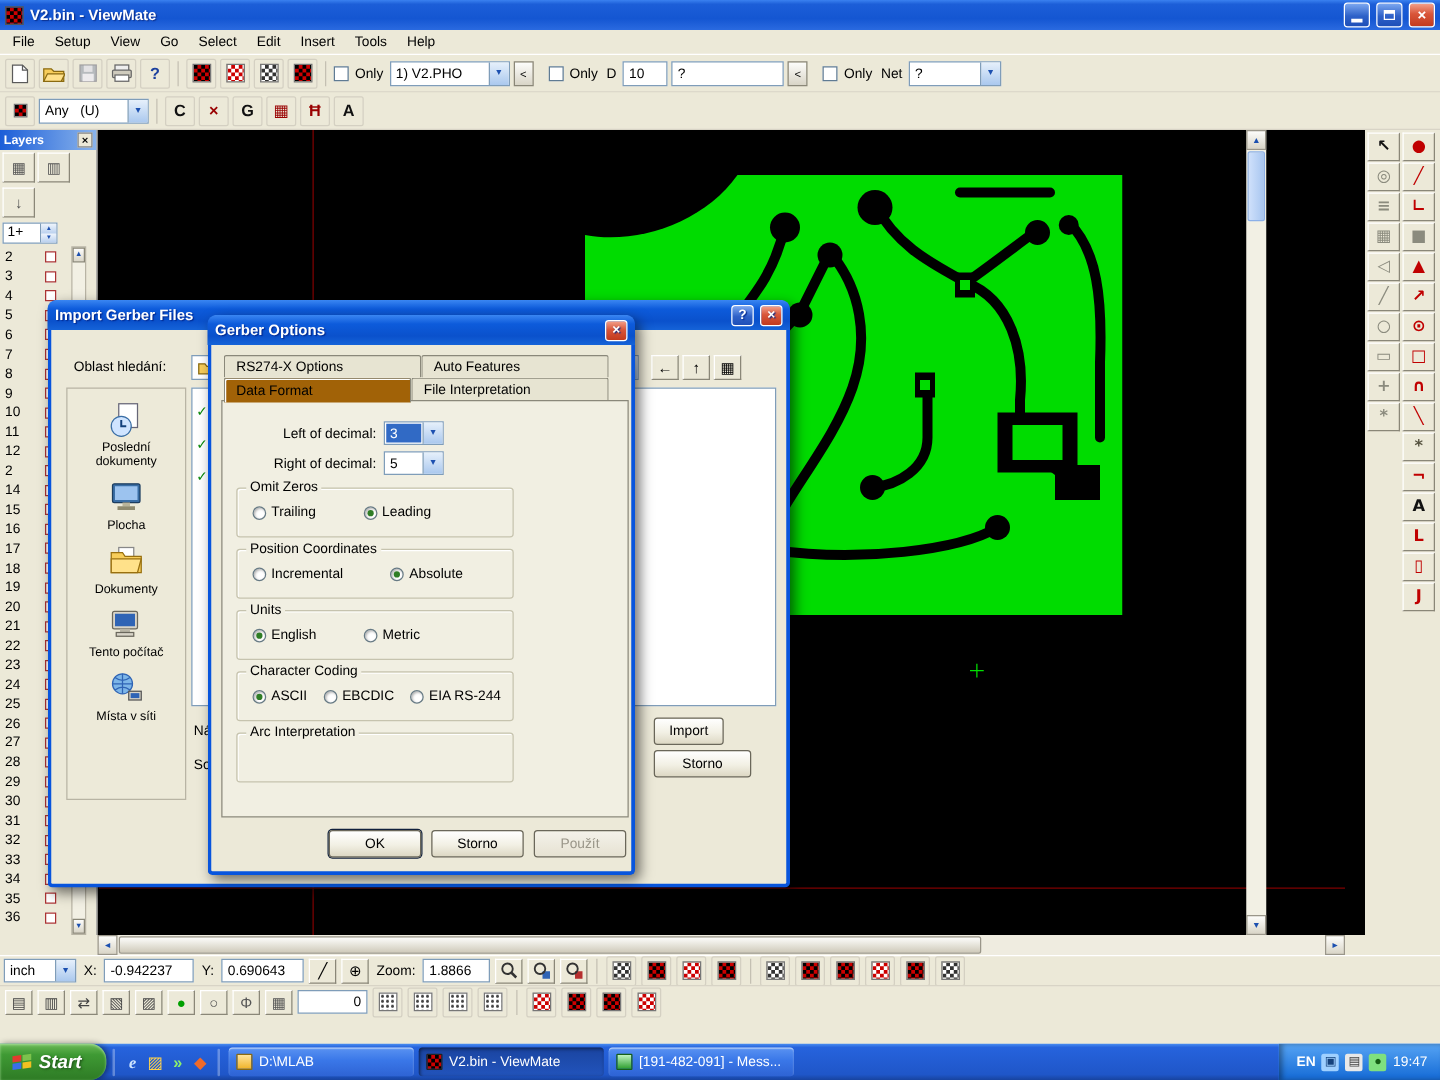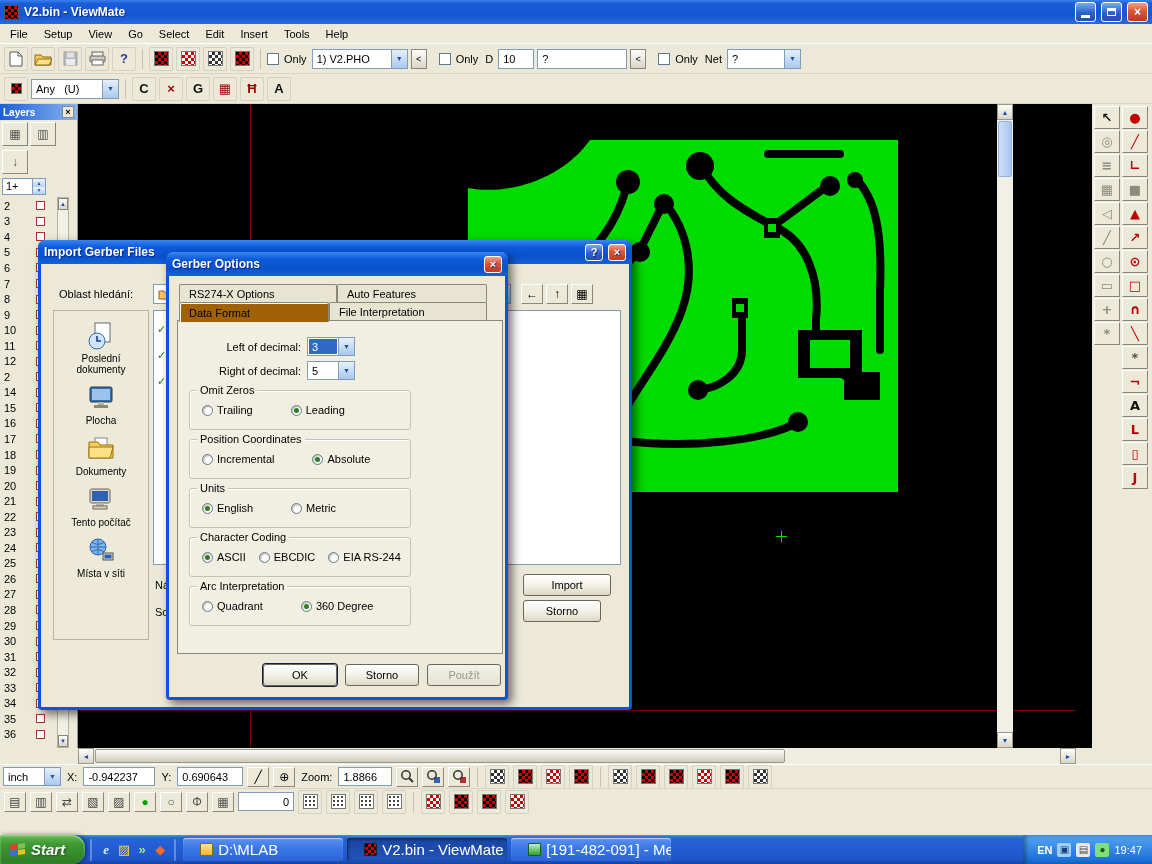--- a/index.html
+++ b/index.html
@@ -82,21 +82,21 @@
 .sbtn{width:22px;height:20px;display:flex;align-items:center;justify-content:center;border:1px solid;border-color:#fff #8a8778 #8a8778 #fff;background:#ece9d8;font-size:12px}
 .toolbar3{position:absolute;left:0;top:788px;right:0;height:26px;background:#ECE9D8;display:flex;align-items:center;gap:4px;padding:0 4px;border-top:1px solid #d8d4c6}
 
 
 .taskbar{position:absolute;left:0;top:835px;right:0;height:29px;display:flex;align-items:center;background:linear-gradient(180deg,#4a8df0 0%,#2663dd 10%,#1f56c8 85%,#17439f 100%);z-index:40}
 .start-btn{height:29px;padding:0 20px 0 10px;border-radius:0 13px 13px 0;background:linear-gradient(180deg,#6cba58 0%,#3f9a34 30%,#2f7d26 95%);color:#fff;font-weight:bold;font-style:italic;font-size:15px;display:flex;align-items:center;gap:6px;box-shadow:inset 0 1px 2px #a4dd95,2px 0 5px rgba(0,0,0,.45);text-shadow:1px 1px 2px #1d4f17}
 .flag{display:grid;grid-template-columns:7px 7px;grid-template-rows:5px 5px;gap:1px;transform:skewY(-8deg)}
 .flag i{display:block}
 .tb-sep{width:2px;height:22px;background:rgba(255,255,255,.3);margin:0 5px;border-radius:1px}
 .ql{width:18px;height:22px;display:flex;align-items:center;justify-content:center;font-size:13px;font-weight:bold}
-.task{height:23px;margin:0 2px;border-radius:3px;background:linear-gradient(#5a93f2,#3a77e8 45%,#2e63d4);box-shadow:inset 0 1px 1px rgba(255,255,255,.6);color:#fff;font-size:15px;display:flex;align-items:center;gap:5px;padding:0 17px;width:160px;white-space:nowrap;overflow:hidden}
+.task{height:23px;margin:0 2px;border-radius:3px;background:linear-gradient(#5a93f2,#3a77e8 45%,#2e63d4);box-shadow:inset 0 1px 1px rgba(255,255,255,.6);color:#fff;font-size:11px;display:flex;align-items:center;gap:5px;padding:0 6px;width:148px;white-space:nowrap;overflow:hidden}
 .task.active{background:linear-gradient(#1a44a0,#2254bc);box-shadow:inset 1px 1px 3px rgba(0,0,0,.55)}
 .task .ticon{width:13px;height:13px;flex:none;border-radius:1px}
 .ic-folder{background:linear-gradient(#ffe49a,#f0b429);border:1px solid #8a6a10}
 .ic-checker{background:repeating-conic-gradient(#c00 0% 25%,#000 0% 50%) 0 0/6px 6px;border:1px solid #222}
 .ic-msg{background:linear-gradient(#bff3bf,#2f9f2f);border:1px solid #175f17}
 .tray{margin-left:auto;height:29px;display:flex;align-items:center;gap:5px;padding:0 10px 0 14px;background:linear-gradient(180deg,#56a4f4,#1a6fd8 90%);box-shadow:inset 3px 0 4px rgba(0,0,0,.35);color:#fff}
 .tray-ic{width:14px;height:14px;border-radius:2px;display:flex;align-items:center;justify-content:center;font-size:10px}
 
 
 .xp-dlg{position:absolute;background:#ECE9D8;border:3px solid #0855DD;border-top:none;border-radius:8px 8px 4px 4px;box-shadow:4px 4px 10px rgba(0,0,0,.55)}
@@ -722,21 +722,21 @@
     </div>
 
     <div class="file-list abs">
       <span class="fl-item" style="top:12px">✓</span>
       <span class="fl-item" style="top:38px">✓</span>
       <span class="fl-item" style="top:64px">✓</span>
     </div>
 
     <span class="abs" style="left:114px;top:339px">Ná</span>
     <span class="abs" style="left:114px;top:366px">So</span>
-    <span class="xbtn abs" style="left:482px;top:334px;width:88px;height:22px">Import</span>
+    <span class="xbtn abs" style="left:482px;top:334px;width:56px;height:22px">Import</span>
     <span class="xbtn abs" style="left:482px;top:360px;width:78px;height:22px">Storno</span>
   </div>
 
   <div class="xp-dlg gerber-dlg">
     <div class="dlg-title">
       <span>Gerber Options</span>
       <span style="flex:1"></span>
       <span class="dlg-btn dlg-close">×</span>
     </div>
 
@@ -812,31 +812,20 @@
             <span>EBCDIC</span>
           </span>
           <span class="radio-opt">
             <span class="radio"></span>
             <span>EIA RS-244</span>
           </span>
         </div>
     </div>
     <div class="group" style="top:334px;z-index:4">
       <span class="group-title">Arc Interpretation</span>
-      <div class="opts">
-
-      <span class="radio-opt">
-            <span class="radio"></span>
-            <span>Quadrant</span>
-          </span>
-          <span class="radio-opt">
-            <span class="radio radio-on"></span>
-            <span>360 Degree</span>
-          </span>
-        </div>
     </div>
 
     <span class="xbtn btn-default abs" style="left:94px;top:412px;width:74px;height:22px">OK</span>
     <span class="xbtn abs" style="left:176px;top:412px;width:74px;height:22px">Storno</span>
     <span class="xbtn btn-disabled abs" style="left:258px;top:412px;width:74px;height:22px">Použít</span>
   </div>
 
   <div class="taskbar">
     <div class="start-btn">
       <span class="flag">

